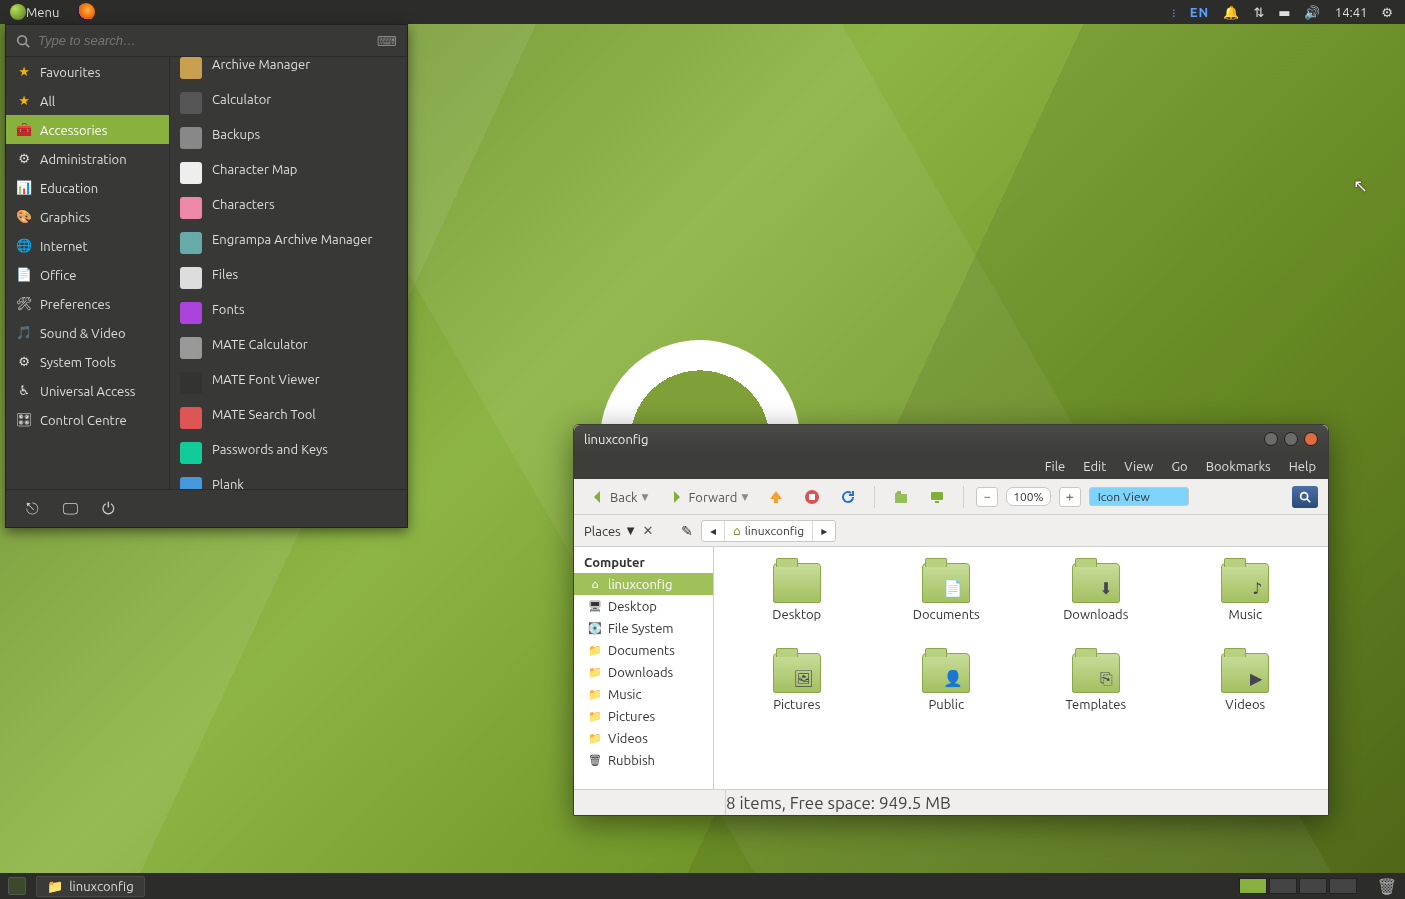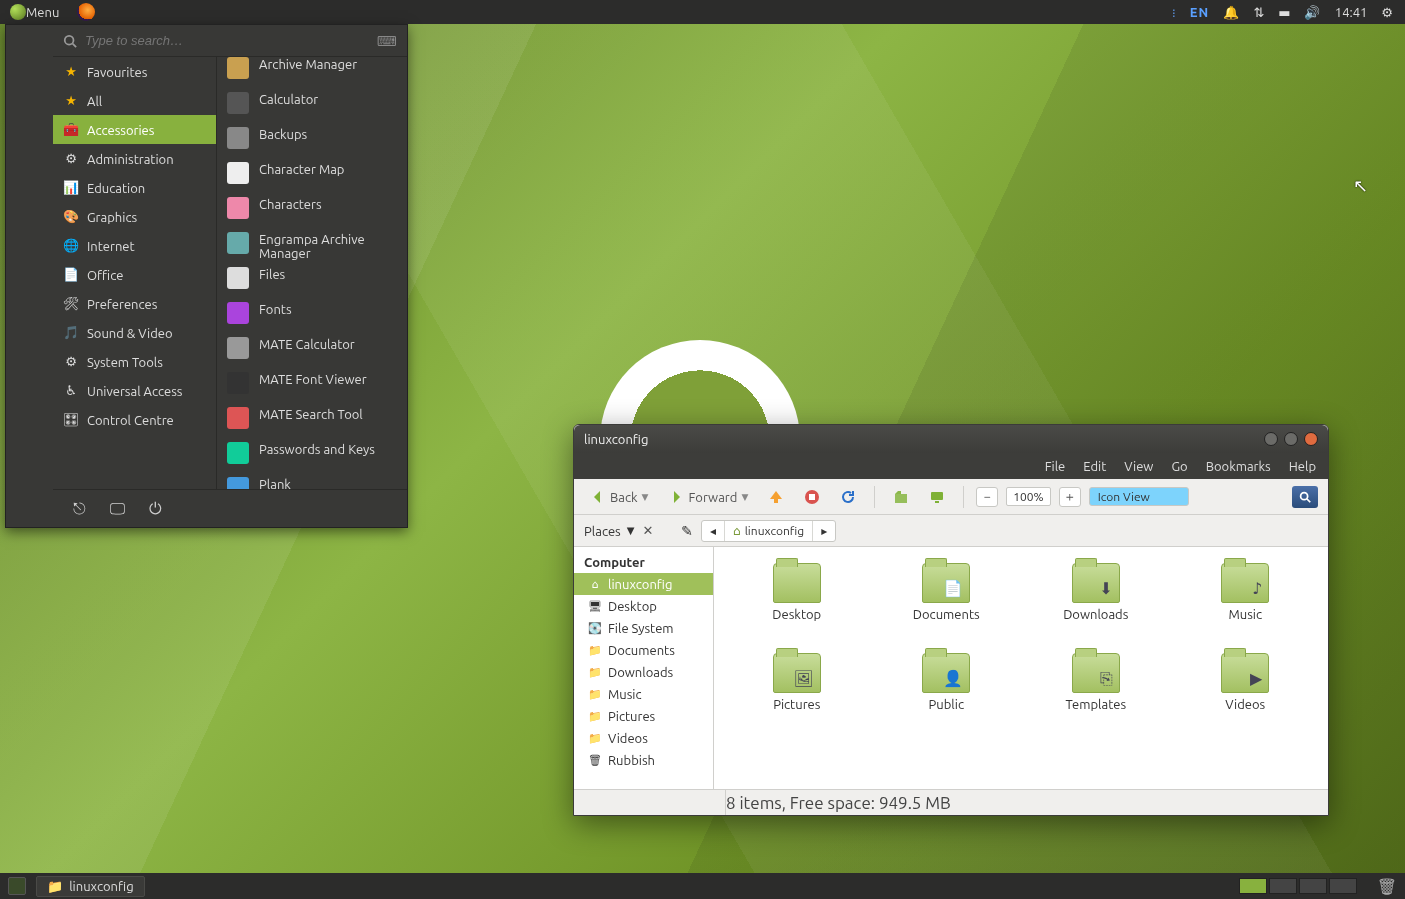--- a/index.html
+++ b/index.html
@@ -39,21 +39,20 @@
 .spacer { flex:1; }
 .tray { display:flex; align-items:center; gap:14px; padding:0 12px; }
 .tray span { font-size:13px; }
 .lang { color:#5aa0ff; font-weight:600; letter-spacing:1px; }
 
 
 .app-menu {
   position:absolute; left:5px; top:24px; width:403px; height:504px;
   background:#383836; border:1px solid #222; display:flex; flex-direction:column;
   box-shadow:0 4px 12px rgba(0,0,0,0.5);
-  padding-left:47px;
 }
 .search-row { display:flex; align-items:center; height:32px; border-bottom:1px solid #2a2a28; padding:0 10px; gap:8px; }
 .search-row svg { flex:0 0 14px; }
 .search-input { flex:1; background:transparent; border:none; color:#aaa; font-style:italic; font-size:13px; outline:none; }
 .kb-icon { color:#888; font-size:14px; }
 .menu-body { flex:1; display:flex; overflow:hidden; }
 .categories { width:164px; background:#383836; border-right:1px solid #2a2a28; overflow-y:auto; }
 .cat-item { display:flex; align-items:center; gap:8px; height:29px; padding:0 10px; color:#ddd; cursor:pointer; }
 .cat-item.selected { background:#88b13e; color:#fff; }
 .cat-icon { width:16px; height:16px; flex:0 0 16px; display:flex; align-items:center; justify-content:center; }
@@ -76,21 +75,21 @@
 .fm-title { flex:1; }
 .win-btns { display:flex; gap:6px; }
 .win-btn { width:14px; height:14px; border-radius:50%; background:#555; border:1px solid #222; cursor:pointer;}
 .win-btn.min { background:#6b6b68;} .win-btn.max{background:#6b6b68;} .win-btn.close{background:#e06b3f;}
 .fm-menubar { height:26px; background:#3d3d3a; display:flex; align-items:center; gap:18px; padding:0 12px; color:#ddd; font-size:13px;justify-content:flex-end; }
 .fm-menubar span { cursor:pointer; }
 .fm-toolbar { height:36px; background:#f0efed; border-bottom:1px solid #d0cfcc; display:flex; align-items:center; gap:8px; padding:0 10px; font-size:13px; }
 .tb-btn { display:flex; align-items:center; gap:4px; padding:2px 6px; border-radius:3px; cursor:pointer; color:#555;}
 .tb-btn svg{width:16px;height:16px;}
 .tb-sep{width:1px;height:22px;background:#d0cfcc;margin:0 4px;}
-.zoom-field{background:#fff;border:1px solid #c8c8c4;padding:2px 6px;border-radius:2px;font-size:12px;}
+.zoom-field{background:#fff;border:1px solid #c8c8c4;padding:2px 6px;border-radius:7px;font-size:12px;}
 .view-field{background:#7dd3fc;border:1px solid #c8c8c4;padding:2px 8px;border-radius:3px;font-size:12px; width:100px;}
 .search-btn{width:26px;height:22px;border-radius:3px;background:linear-gradient(#4a6fa8,#2a4c7a);display:flex;align-items:center;justify-content:center;margin-left:auto;}
 .fm-pathbar { height:32px; background:#f0efed; border-bottom:1px solid #d0cfcc; display:flex; align-items:center; gap:8px; padding:0 10px; font-size:13px;}
 .path-drop{display:flex;align-items:center;gap:6px;}
 .path-drop .tri{font-size:10px;}
 .path-close{font-weight:bold;color:#555;cursor:pointer;}
 .pencil{font-size:14px;}
 .path-nav{display:flex;align-items:center;border:1px solid #c8c8c4;border-radius:3px;background:#fff;height:22px;}
 .path-seg{display:flex;align-items:center;gap:4px;padding:0 8px;height:100%;border-right:1px solid #d8d8d4;font-size:12px;}
 .path-home{color:#7a9a3a;}

